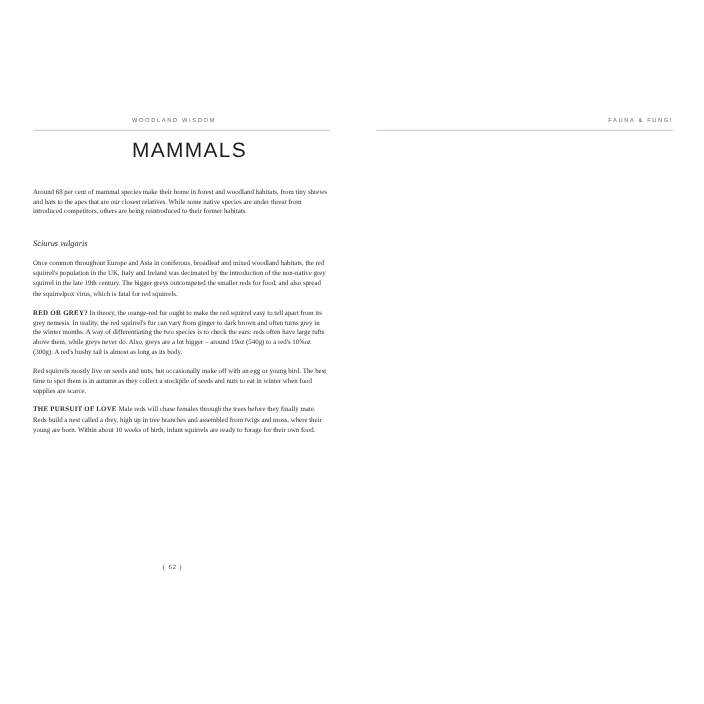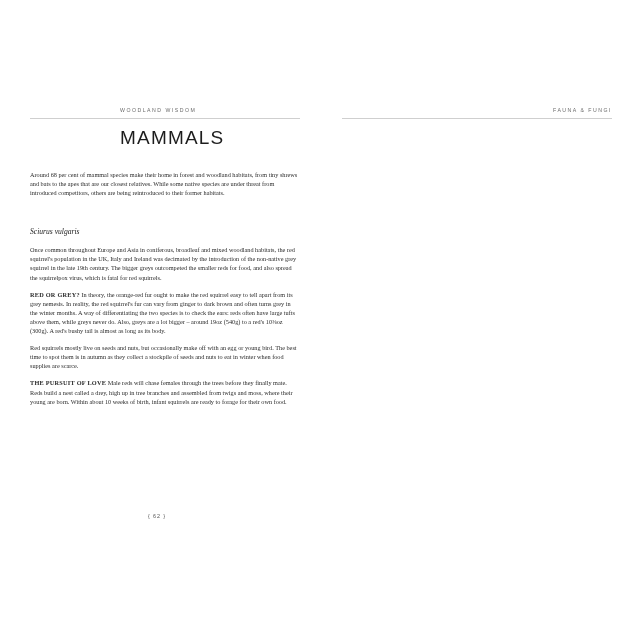--- a/index.html
+++ b/index.html
@@ -76,21 +76,21 @@
     letter-spacing: 0.55px;
     color: #1d1d1d;
     margin: 0;
     text-transform: uppercase;
   }
   .section-latin {
     font-family: "Liberation Serif", serif;
     font-style: italic;
     font-size: 7.6px;
     color: #1d1d1d;
-    margin: 18px 0 0 0;
+    margin: 8px 0 0 0;
   }
 
   
   .col {
     position: absolute;
   }
   .col-left  { left: 30px;  width: 268px; }
 
   p.body {
     font-size: 6.25px;

